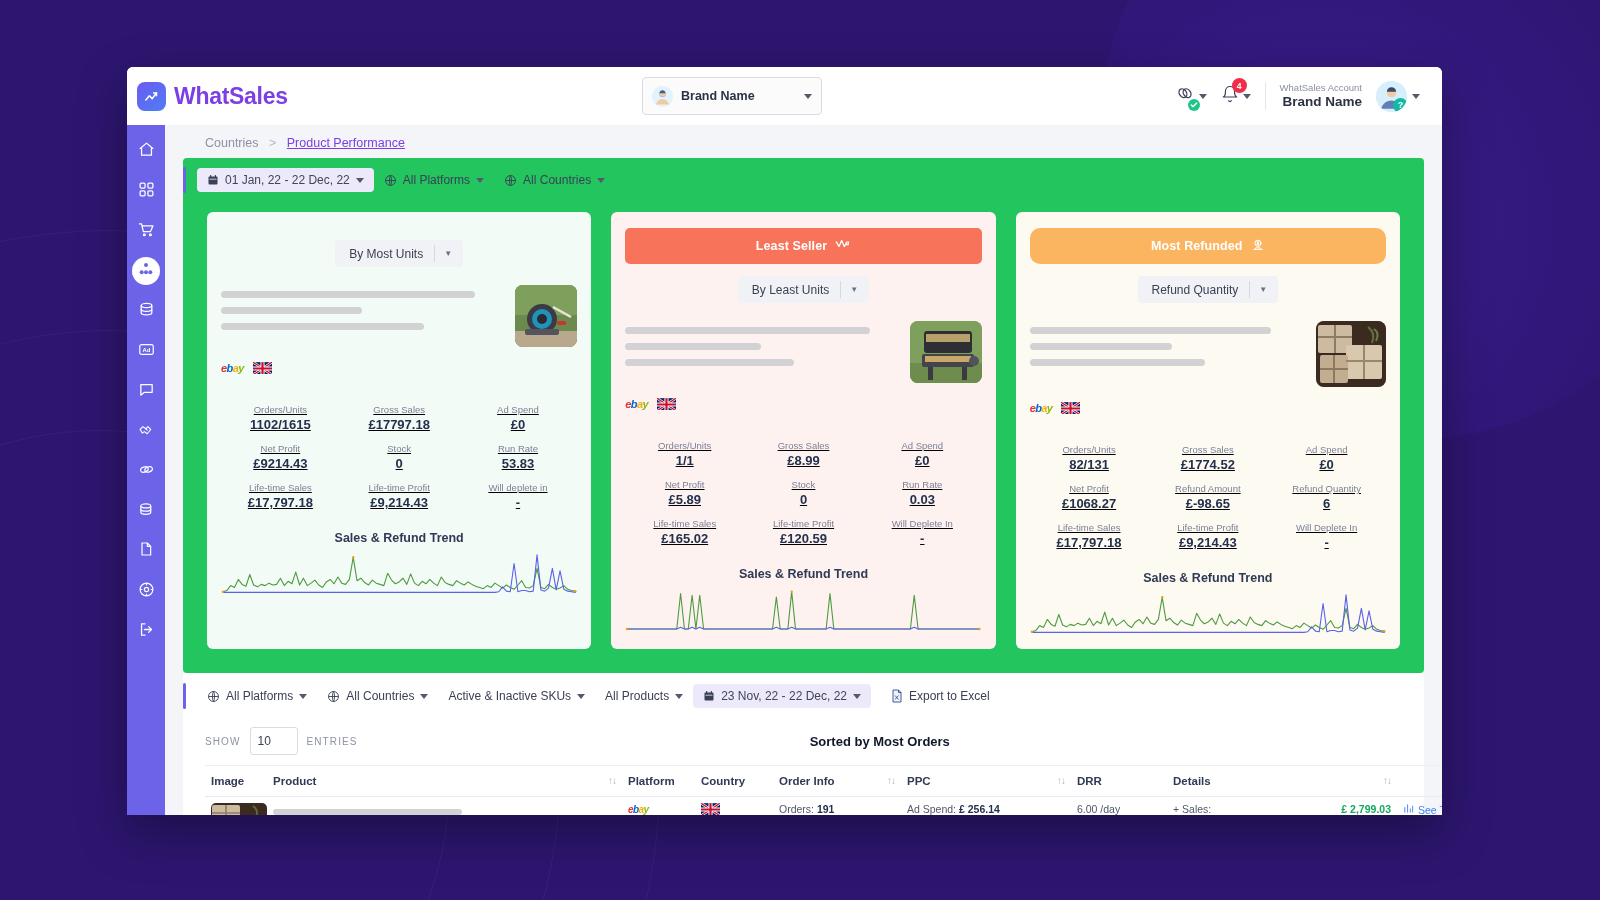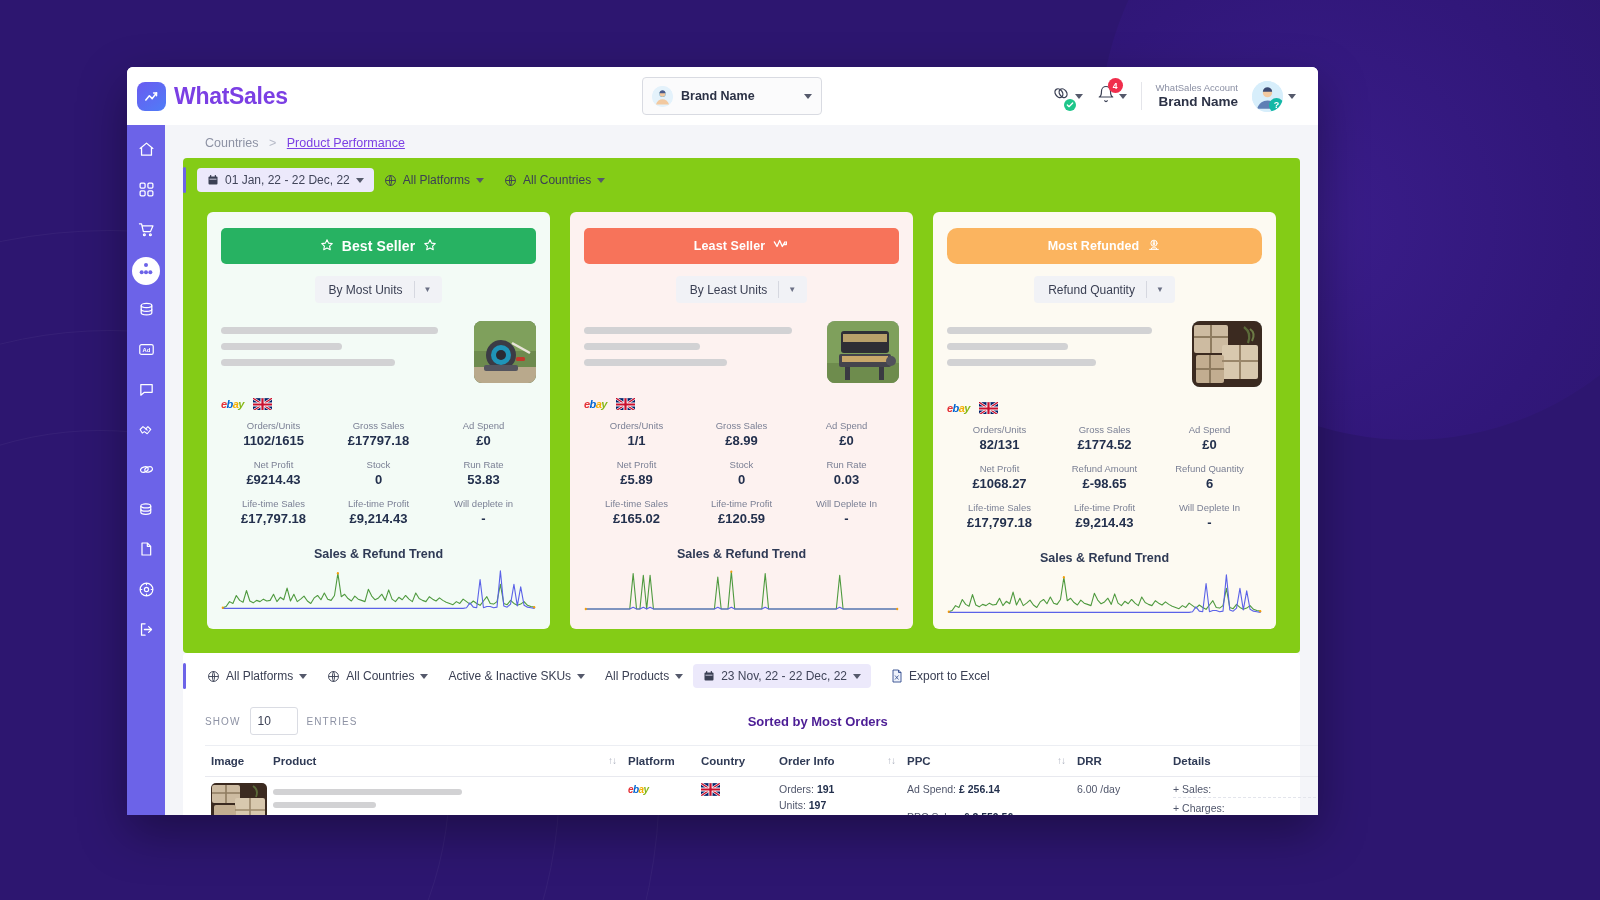--- a/index.html
+++ b/index.html
@@ -26,21 +26,21 @@
     position: absolute; right: -120px; top: -180px;
     width: 620px; height: 620px; border-radius: 50%;
     background: radial-gradient(circle at 35% 65%, #3a1d8a 0%, #31177a 45%, #2d1670 72%);
     pointer-events: none;
   }
 
   
   .app-window {
     position: absolute;
     left: 127px; top: 67px;
-    width: 1191px; height: 748px;
+    width: 1315px; height: 748px;
     background: #ffffff;
     border-radius: 6px 6px 0 0;
     overflow: hidden;
     box-shadow: 0 18px 48px rgba(0,0,0,0.35);
     display: flex; flex-direction: column;
   }
 
   
   .topbar {
     height: 58px; min-height: 58px;
@@ -124,21 +124,21 @@
 
   .content { flex: 1; background: #f4f5f9; overflow: hidden; display: flex; flex-direction: column; }
 
   
   .breadcrumb { padding: 11px 0 8px 40px; font-size: 12.5px; color: #8d92a4; background: #f4f5f9; }
   .breadcrumb .sep { margin: 0 7px; color: #b6bac7; }
   .breadcrumb .cur { color: #7b3fe4; cursor: pointer; text-decoration: underline; }
 
   
   .panel {
-    background: #84cc16; margin: 0 18px; border-radius: 4px;
+    background: #22c55e; margin: 0 18px; border-radius: 4px;
   }
   .filterbar {
     display: flex; align-items: center; gap: 0px;
     padding: 10px 0 10px 0; position: relative;
   }
   .filterbar::before {
     content: ""; position: absolute; left: 0; top: 9px; bottom: 9px; width: 3px;
     background: #6c63e8; border-radius: 2px;
   }
   .chip {
@@ -190,21 +190,21 @@
     width: 62px; height: 62px; border-radius: 8px; overflow: hidden; flex: 0 0 auto;
     background: #9aa; position: relative;
   }
 
   .meta-row { display: flex; align-items: center; gap: 9px; margin-top: 14px; }
   .ebay-logo { font-size: 11px; font-weight: bold; letter-spacing: -0.6px; font-style: italic; }
   .ebay-logo .e { color: #e53238; } .ebay-logo .b { color: #0064d2; }
   .ebay-logo .a { color: #f5af02; } .ebay-logo .y { color: #86b817; }
   .flag { width: 19px; height: 13px; border-radius: 1px; overflow: hidden; flex: 0 0 auto; }
 
-  .stats { margin-top: 6px; }
+  .stats { margin-top: 26px; text-decoration: underline; }
   .stat-grid { display: flex; }
   .stat-cell { flex: 1; text-align: center; padding: 4px 2px 7px 2px; }
   .stat-lbl { font-size: 9.5px; color: #7b8095; margin-bottom: 2px; }
   .stat-val { font-size: 13px; color: #23304d; font-weight: bold; }
 
   .trend-title { text-align: center; font-size: 12.5px; font-weight: bold; color: #2f3a55; margin-top: 14px; }
   .trend-chart { margin-top: 6px; }
   .trend-chart svg { display: block; width: 100%; }
 
   
@@ -215,21 +215,21 @@
     background: #6c63e8; border-radius: 2px;
   }
   .tbl-subbar { display: flex; align-items: center; padding: 8px 22px 10px 22px; }
   .show-entries { display: flex; align-items: center; gap: 9px; }
   .lbl-caps { font-size: 10px; color: #8d92a4; letter-spacing: 1.1px; }
   .entries-input {
     width: 48px; height: 28px; border: 1px solid #dadce3; border-radius: 3px;
     font-size: 12px; color: #3b4054; text-align: left; padding: 0 7px;
     font-family: "Liberation Sans", sans-serif; background: #fff;
   }
-  .sorted-by { flex: 1; text-align: center; font-size: 13px; color: #4c1d95; font-weight: bold; }
+  .sorted-by { flex: 1; text-align: center; font-size: 13px; color: #0f172a; font-weight: bold; }
   .search-wrap { display: flex; align-items: center; gap: 10px; }
   .search-input {
     width: 152px; height: 27px; border: 1px solid #dadce3; border-radius: 3px;
     padding: 0 8px; font-size: 12px; font-family: "Liberation Sans", sans-serif;
   }
 
   table.dt { width: 100%; border-collapse: collapse; table-layout: fixed; }
   table.dt th {
     text-align: left; font-size: 11.5px; color: #2f3a55; font-weight: bold;
     padding: 9px 6px; border-bottom: 1px solid #e8e9ef; border-top: 1px solid #eceef3;
@@ -460,29 +460,20 @@
                 </svg>
               </span>
             <span class="cap">All Countries</span>
             <span class="caret"></span>
           </div>
         </div>
 
         <div class="cards-row">
 
           <section class="card best">
-            <div class="card-head best">
-              <span><svg width="14" height="14" viewBox="0 0 24 24" fill="none" stroke="#fff" stroke-width="1.9" stroke-linejoin="round">
-                    <path d="M12 3l2.7 5.8 6.3.8-4.6 4.3 1.2 6.2-5.6-3-5.6 3 1.2-6.2L3 9.6l6.3-.8z"></path>
-                  </svg></span>
-              <span>Best Seller</span>
-              <span><svg width="14" height="14" viewBox="0 0 24 24" fill="none" stroke="#fff" stroke-width="1.9" stroke-linejoin="round">
-                    <path d="M12 3l2.7 5.8 6.3.8-4.6 4.3 1.2 6.2-5.6-3-5.6 3 1.2-6.2L3 9.6l6.3-.8z"></path>
-                  </svg></span>
-            </div>
             <div class="selector-wrap">
               <div class="selector">
                 <span class="lbl">By Most Units</span>
                 <span class="div"></span>
                 <span class="ar">▼</span>
               </div>
             </div>
             <div class="prod-row">
               <div class="skel">
                 <div class="skel-line" style="width:90%"></div>

